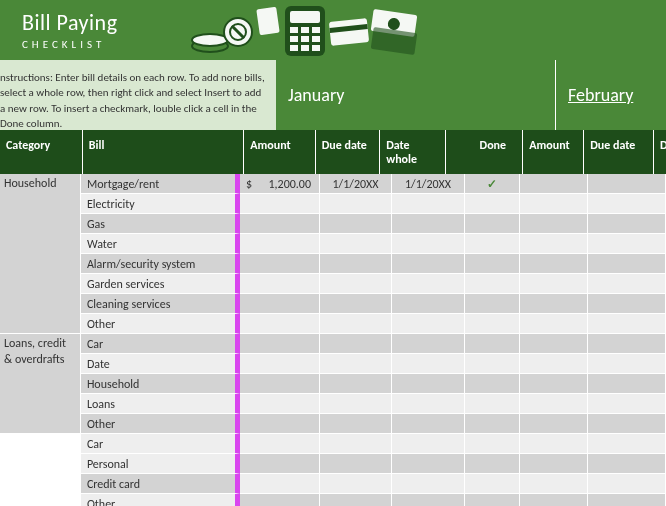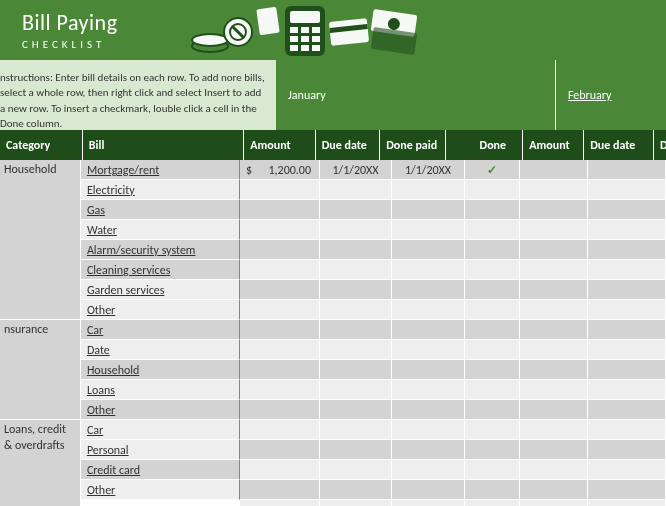--- a/index.html
+++ b/index.html
@@ -6,39 +6,39 @@
   body { font-family: "Segoe UI", Calibri, Arial, sans-serif; font-size: 12px; color: #333; width: 666px; height: 506px; overflow: hidden; background: #fff; }
   .header { background: #4a8838; height: 60px; display: flex; align-items: center; position: relative; padding-left: 22px; }
   .title-block { color: #fff; }
   .title { font-size: 22px; font-weight: 300; letter-spacing: 0.5px; }
   .subtitle { font-size: 11px; letter-spacing: 4px; margin-top: 2px; }
   .art { position: absolute; left: 190px; top: 2px; display:flex; gap:4px; }
   .art svg { display:block; }
   .layout { display: flex; }
   .instructions { width: 276px; background: #d9e8d1; padding: 10px 10px 0 0px; font-size: 11px; line-height: 1.4; color: #333; height: 70px; }
   .month-row { flex: 1; display: flex; background: #4a8838; color:#fff; }
-  .month { display:flex; align-items:center; padding-left:12px; font-size: 12px; }
+  .month { display:flex; align-items:center; padding-left:12px; font-size: 18px; }
   .month.jan { width: 280px; border-right: 1px solid #fff;}
   .month.feb { flex:1;text-decoration:underline; }
   .col-headers { display:flex; background: #1e4d1a; color:#fff; font-size:12px; font-weight:bold; }
   .col-headers > div { padding:8px 6px; border-right:1px solid #fff; }
   .ch-cat { width: 93px; }
   .ch-bill { width: 183px; }
   .ch-amt { width: 80px; }
   .ch-due { width: 72px; }
   .ch-paid { width: 73px; }
   .ch-done { width: 55px; margin-left: 28px; }
   .ch-amt2 { width: 68px; }
   .ch-due2 { width: 78px; }
   .ch-paid2 { flex:1; min-width:0; white-space:nowrap; overflow:hidden; border-right:none !important; }
   .grid { display:flex; }
   .categories { width: 93px; }
   .cat { background:#d3d3d3; border-right:1px solid #fff; border-bottom:1px solid #fff; padding:2px 4px; font-size:12px; color:#333; line-height:1.3; }
   .bills-col { width: 183px; }
-  .bill-cell { height:20px; line-height:20px; padding-left:6px; border-right:1px solid #d946ef; border-bottom:1px solid #fff;text-decoration:underline; }
+  .bill-cell { height:20px; line-height:20px; padding-left:6px; border-right:5px solid #d946ef; border-bottom:1px solid #fff; }
   .data-cols { flex:1; }
   .data-row { display:flex; height:20px; }
   .amt { width:80px; text-align:right; padding-right:8px; line-height:20px; border-right:1px solid #fff; border-bottom:1px solid #fff;}
   .amt span.dollar { float:left; padding-left:6px; }
   .due { width:72px; text-align:center; line-height:20px; border-right:1px solid #fff; border-bottom:1px solid #fff;}
   .paid { width:73px; text-align:center; line-height:20px; border-right:1px solid #fff; border-bottom:1px solid #fff;}
   .done { width:55px; text-align:center; line-height:20px; border-right:1px solid #fff; border-bottom:1px solid #fff; color:#4a8838; font-weight:bold;}
   .amt2 { width:68px; border-right:1px solid #fff; border-bottom:1px solid #fff;}
   .due2 { width:78px; border-right:1px solid #fff; border-bottom:1px solid #fff;}
   .paid2 { flex:1; border-bottom:1px solid #fff;}
@@ -89,41 +89,40 @@
     <div class="month jan">January</div>
     <div class="month feb">February</div>
   </div>
 </div>
 
 <div class="col-headers">
   <div class="ch-cat">Category</div>
   <div class="ch-bill">Bill</div>
   <div class="ch-amt">Amount</div>
   <div class="ch-due">Due date</div>
-  <div class="ch-paid">Done paid</div>
+  <div class="ch-paid">Date whole</div>
   <div class="ch-done">Done</div>
   <div class="ch-amt2">Amount</div>
   <div class="ch-due2">Due date</div>
   <div class="ch-paid2">Date p</div>
 </div>
 
 <div class="grid">
   <div class="categories" id="cats">
       <div class="cat" style="height: 160px;">Household</div>
-      <div class="cat" style="height: 100px;">nsurance</div>
       <div class="cat" style="height: 100px;">Loans, credit &amp; overdrafts</div>
     </div>
   <div class="bills-col" id="bills">
       <div class="bill-cell r-even">Mortgage/rent</div>
       <div class="bill-cell r-odd">Electricity</div>
       <div class="bill-cell r-even">Gas</div>
       <div class="bill-cell r-odd">Water</div>
       <div class="bill-cell r-even">Alarm/security system</div>
+      <div class="bill-cell r-odd">Garden services</div>
       <div class="bill-cell r-even">Cleaning services</div>
-      <div class="bill-cell r-odd">Garden services</div>
       <div class="bill-cell r-odd">Other</div>
       <div class="bill-cell r-even">Car</div>
       <div class="bill-cell r-odd">Date</div>
       <div class="bill-cell r-even">Household</div>
       <div class="bill-cell r-odd">Loans</div>
       <div class="bill-cell r-even">Other</div>
       <div class="bill-cell r-odd">Car</div>
       <div class="bill-cell r-odd">Personal</div>
       <div class="bill-cell r-even">Credit card</div>
       <div class="bill-cell r-odd">Other</div>

